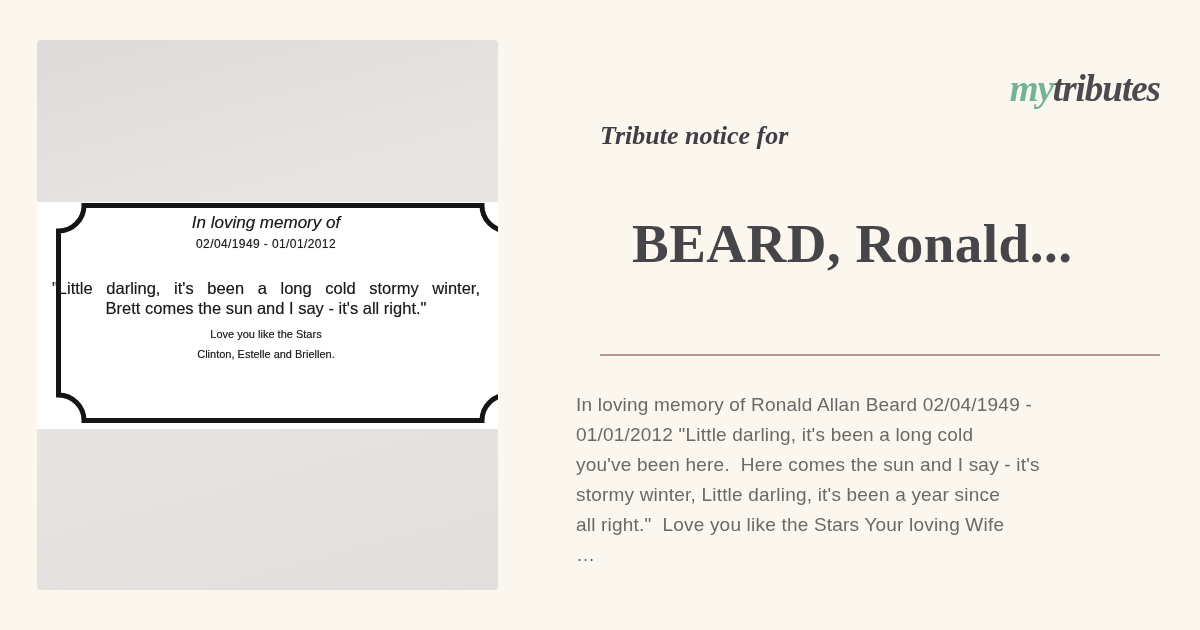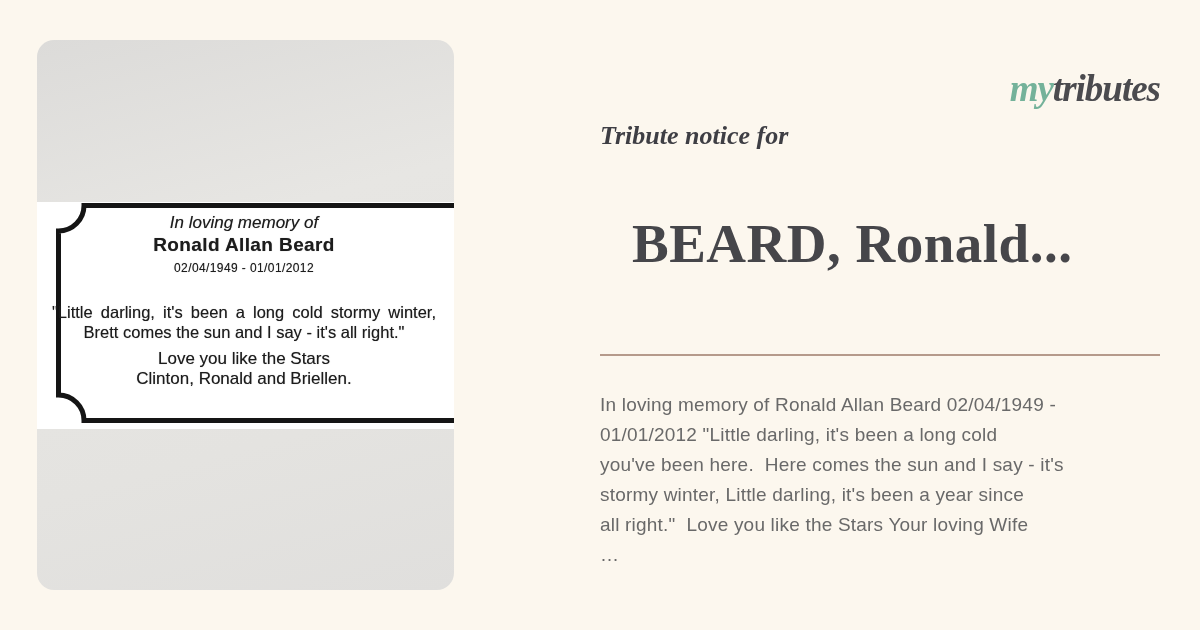--- a/index.html
+++ b/index.html
@@ -7,22 +7,22 @@
   body {
     position: relative;
     background: #fcf7ee;
     font-family: "Liberation Sans", "DejaVu Sans", sans-serif;
   }
 
   
   .notice-image {
     position: absolute;
     left: 37px; top: 40px;
-    width: 417px; height: 550px;
-    border-radius: 17px;
+    width: 461px; height: 550px;
+    border-radius: 4px;
     overflow: hidden;
     background: linear-gradient(165deg, #dcdbd9 0%, #e7e6e3 35%, #e4e3e0 70%, #e0dfdd 100%);
   }
   .white-band {
     position: absolute;
     left: 0; top: 162px;
     width: 100%; height: 227px;
     background: #ffffff;
   }
   .frame-svg {
@@ -36,21 +36,21 @@
     text-align: center;
     color: #1c1c1c;
     text-shadow: 0 0 0.7px rgba(30,30,30,0.55);
   }
   .memorial-line { font-style: italic; font-size: 17px; line-height: 21px; }
   .deceased-name { font-weight: bold; font-size: 19px; line-height: 24px; letter-spacing: 0.4px; }
   .dates-line   { font-size: 12px; line-height: 23px; margin-bottom: 22px; letter-spacing: 0.4px; }
   .quote-line   { font-size: 16.5px; line-height: 20px; }
   .quote-line.justify { text-align: justify; text-align-last: justify; }
   .closing-block { margin-top: 7px; }
-  .closing-line { font-size: 17px; line-height: 19.5px; text-align: center; }
+  .closing-line { font-size: 11px; line-height: 19.5px; text-align: center; }
 
   
   .brand {
     position: absolute;
     top: 36px; right: 40px;
     font-family: "Liberation Serif", "DejaVu Serif", serif;
     font-style: italic;
     font-weight: bold;
     font-size: 37px;
     line-height: 48px;
@@ -86,48 +86,47 @@
     margin-left: 32px;
   }
   .divider {
     position: absolute;
     left: 600px; top: 354px;
     width: 560px; height: 2px;
     border: none;
   }
   .body-text {
     position: absolute;
-    left: 600px; top: 390px;
+    left: 576px; top: 390px;
     width: 562px;
     color: #696969;
     font-size: 19px;
     line-height: 30px;
     letter-spacing: 0.2px;
   }
   .body-line { white-space: pre; }
 </style>
 </head>
 <body style="background: rgb(252, 247, 238);">
 
 <div class="notice-image">
   <div class="white-band"></div>
   <svg class="frame-svg" viewBox="0 0 454 220" aria-hidden="true">
     <path d="M28,2.5 L426,2.5 A25.5,25.5 0 0 0 451.5,28 L451.5,192 A25.5,25.5 0 0 0 426,217.5 L28,217.5 A25.5,25.5 0 0 0 2.5,192 L2.5,28 A25.5,25.5 0 0 0 28,2.5 Z" fill="#ffffff" stroke="#151515" stroke-width="5"></path>
   </svg>
   <div class="card-text">
     <div class="memorial-line">In loving memory of</div>
-    <div class="deceased-name">Ronald Allan Beard</div>
     <div class="dates-line">02/04/1949 - 01/01/2012</div>
     <div class="quote-block">
       <div class="quote-line justify">"Little darling, it's been a long cold stormy winter,</div>
       <div class="quote-line">Brett comes the sun and I say - it's all right."</div>
     </div>
     <div class="closing-block">
       <div class="closing-line">Love you like the Stars</div>
-      <div class="closing-line">Clinton, Ronald and Briellen.</div>
+      <div class="closing-line">Clinton, Estelle and Briellen.</div>
     </div>
   </div>
 </div>
 
 <div class="brand">
   <span class="brand-prefix" style="color: rgb(116, 178, 154);">my</span><span class="brand-suffix" style="color: rgb(75, 75, 79);">tributes</span>
 </div>
 
 <div class="eyebrow">Tribute notice for</div>
 

